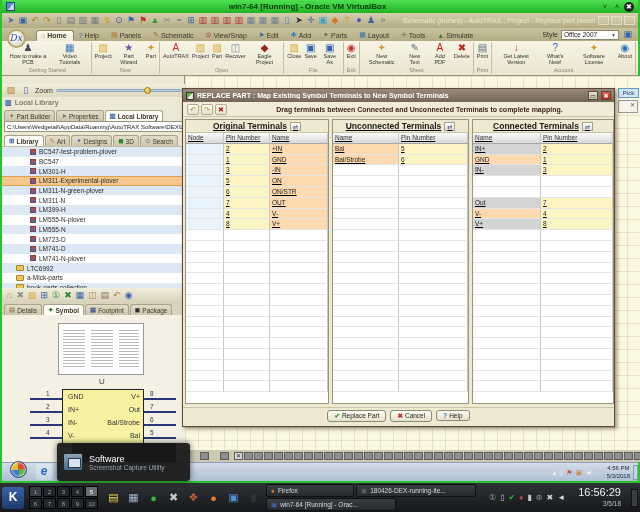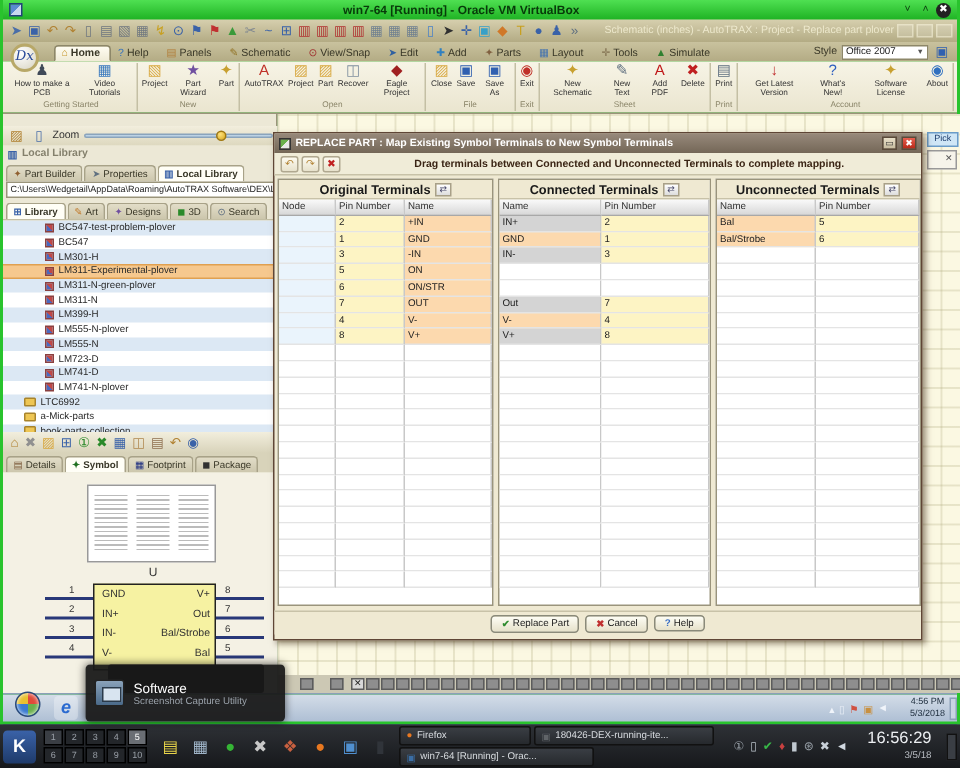--- a/index.html
+++ b/index.html
@@ -1,17 +1,17 @@
 <!DOCTYPE html>
 <html><head>
 <meta charset="utf-8">
 <style>
   html,body{margin:0;padding:0;background:#666;}
   *{box-sizing:border-box;font-family:"Liberation Sans",sans-serif;}
-  .screen{position:relative;width:640px;height:512px;background:#4c1d95;overflow:hidden;}
+  .screen{position:relative;width:640px;height:512px;background:#7f1d1d;overflow:hidden;}
   .abs{position:absolute;}
   
   .vmwin{position:absolute;left:0;top:0;width:640px;height:483px;background:#29c32d;
          border-left:2px solid #29c32d;border-right:2px solid #29c32d;}
   .vbox-bar{position:absolute;left:0;top:0;width:636px;height:13px;
     background:linear-gradient(#4fe052,#1fb324);display:flex;align-items:center;padding:0 4px;}
   .vbox-title{flex:1;text-align:center;font-size:8px;font-weight:bold;color:#083a0a;}
   .vbox-btn{width:10px;height:10px;font-size:7px;line-height:10px;text-align:center;color:#0a3a0c;}
   .vbox-close{background:#222;color:#fff;border-radius:50%;}
   .vbox-ico{width:9px;height:9px;background:linear-gradient(135deg,#5a8ad0 50%,#c8d8ee 50%);border:1px solid #23427a;}
@@ -103,21 +103,21 @@
   .dico{width:8px;height:8px;background:linear-gradient(135deg,#6ab04c 50%,#e8e8e8 50%);border:1px solid #333;flex:none;}
   .dbtn{width:10px;height:9px;font-size:6px;line-height:8px;text-align:center;border:1px solid #5a4a3a;
      background:linear-gradient(#e8dfc8,#c8bda0);color:#333;flex:none;}
   .dbtn.close{background:linear-gradient(#e86050,#b82818);color:#fff;}
   .dtools{position:absolute;left:0;top:13px;width:100%;height:15px;background:#f0ecd8;border-bottom:1px solid #c8c2a8;
      display:flex;align-items:center;padding:0 4px;gap:2px;}
   .dtool{width:12px;height:11px;border:1px solid #b0a890;background:linear-gradient(#fcfaf0,#e8e2cc);
      font-size:7px;line-height:10px;text-align:center;border-radius:2px;}
   .dinstr{flex:1;text-align:center;font-size:7px;font-weight:bold;color:#3a2414;}
   .dpanels{position:absolute;left:2px;top:30px;width:429px;height:285px;display:flex;gap:3px;}
-  .dpanel{background:#fff;border:1px solid #9a947c;display:flex;flex-direction:column;}
+  .dpanel{background:#fff;border:1px solid #9a947c;display:flex;flex-direction:column;text-decoration:underline;}
   .dphead{height:13px;display:flex;align-items:center;justify-content:center;gap:3px;background:#efe9d2;
      border-bottom:1px solid #c8c2a8;}
   .dphead .t{font-size:8.5px;font-weight:bold;color:#1a1a1a;white-space:nowrap;}
   .dphead .hbtn{width:11px;height:9px;border:1px solid #a8a088;background:linear-gradient(#fff,#ddd);
      font-size:6px;line-height:8px;text-align:center;color:#446;}
   .dtable{flex:1;overflow:hidden;}
   .drow{display:flex;height:10.8px;}
   .dcell{font-size:6.5px;line-height:10.5px;padding:0 2px;border-right:1px solid #c8c8c8;border-bottom:1px solid #e4e4e4;
      white-space:nowrap;overflow:hidden;color:#222;}
   .drow.head .dcell{background:linear-gradient(#fafafa,#d8d8d8);border-bottom:1px solid #a8a8a8;color:#333;}
@@ -811,20 +811,124 @@
               <span class="dcell tone-blank" style="width: 46px;"></span>
               <span class="dcell tone-blank" style="width: 58px;"></span>
             </div>
             <div class="drow">
               <span class="dcell tone-blank" style="width: 38px;"></span>
               <span class="dcell tone-blank" style="width: 46px;"></span>
               <span class="dcell tone-blank" style="width: 58px;"></span>
             </div>
           </div>
         </div>
+        <div class="dpanel" style="width: 137px;">
+          <div class="dphead">
+            <span class="t">Unconnected Terminals</span>
+            <span class="hbtn">⇄</span>
+          </div>
+          <div class="dtable">
+            <div class="drow head">
+              <span class="dcell" style="width: 66px;">Name</span>
+              <span class="dcell" style="width: 69px;">Pin Number</span>
+            </div>
+            <div class="drow">
+              <span class="dcell tone-orange" style="width: 66px;">Bal</span>
+              <span class="dcell tone-pin" style="width: 69px;">5</span>
+            </div>
+            <div class="drow">
+              <span class="dcell tone-orange" style="width: 66px;">Bal/Strobe</span>
+              <span class="dcell tone-pin" style="width: 69px;">6</span>
+            </div>
+            <div class="drow">
+              <span class="dcell tone-blank" style="width: 66px;"></span>
+              <span class="dcell tone-blank" style="width: 69px;"></span>
+            </div>
+            <div class="drow">
+              <span class="dcell tone-blank" style="width: 66px;"></span>
+              <span class="dcell tone-blank" style="width: 69px;"></span>
+            </div>
+            <div class="drow">
+              <span class="dcell tone-blank" style="width: 66px;"></span>
+              <span class="dcell tone-blank" style="width: 69px;"></span>
+            </div>
+            <div class="drow">
+              <span class="dcell tone-blank" style="width: 66px;"></span>
+              <span class="dcell tone-blank" style="width: 69px;"></span>
+            </div>
+            <div class="drow">
+              <span class="dcell tone-blank" style="width: 66px;"></span>
+              <span class="dcell tone-blank" style="width: 69px;"></span>
+            </div>
+            <div class="drow">
+              <span class="dcell tone-blank" style="width: 66px;"></span>
+              <span class="dcell tone-blank" style="width: 69px;"></span>
+            </div>
+            <div class="drow">
+              <span class="dcell tone-blank" style="width: 66px;"></span>
+              <span class="dcell tone-blank" style="width: 69px;"></span>
+            </div>
+            <div class="drow">
+              <span class="dcell tone-blank" style="width: 66px;"></span>
+              <span class="dcell tone-blank" style="width: 69px;"></span>
+            </div>
+            <div class="drow">
+              <span class="dcell tone-blank" style="width: 66px;"></span>
+              <span class="dcell tone-blank" style="width: 69px;"></span>
+            </div>
+            <div class="drow">
+              <span class="dcell tone-blank" style="width: 66px;"></span>
+              <span class="dcell tone-blank" style="width: 69px;"></span>
+            </div>
+            <div class="drow">
+              <span class="dcell tone-blank" style="width: 66px;"></span>
+              <span class="dcell tone-blank" style="width: 69px;"></span>
+            </div>
+            <div class="drow">
+              <span class="dcell tone-blank" style="width: 66px;"></span>
+              <span class="dcell tone-blank" style="width: 69px;"></span>
+            </div>
+            <div class="drow">
+              <span class="dcell tone-blank" style="width: 66px;"></span>
+              <span class="dcell tone-blank" style="width: 69px;"></span>
+            </div>
+            <div class="drow">
+              <span class="dcell tone-blank" style="width: 66px;"></span>
+              <span class="dcell tone-blank" style="width: 69px;"></span>
+            </div>
+            <div class="drow">
+              <span class="dcell tone-blank" style="width: 66px;"></span>
+              <span class="dcell tone-blank" style="width: 69px;"></span>
+            </div>
+            <div class="drow">
+              <span class="dcell tone-blank" style="width: 66px;"></span>
+              <span class="dcell tone-blank" style="width: 69px;"></span>
+            </div>
+            <div class="drow">
+              <span class="dcell tone-blank" style="width: 66px;"></span>
+              <span class="dcell tone-blank" style="width: 69px;"></span>
+            </div>
+            <div class="drow">
+              <span class="dcell tone-blank" style="width: 66px;"></span>
+              <span class="dcell tone-blank" style="width: 69px;"></span>
+            </div>
+            <div class="drow">
+              <span class="dcell tone-blank" style="width: 66px;"></span>
+              <span class="dcell tone-blank" style="width: 69px;"></span>
+            </div>
+            <div class="drow">
+              <span class="dcell tone-blank" style="width: 66px;"></span>
+              <span class="dcell tone-blank" style="width: 69px;"></span>
+            </div>
+            <div class="drow">
+              <span class="dcell tone-blank" style="width: 66px;"></span>
+              <span class="dcell tone-blank" style="width: 69px;"></span>
+            </div>
+          </div>
+        </div>
         <div class="dpanel" style="width: 142px;">
           <div class="dphead">
             <span class="t">Connected Terminals</span>
             <span class="hbtn">⇄</span>
           </div>
           <div class="dtable">
             <div class="drow head">
               <span class="dcell" style="width: 68px;">Name</span>
               <span class="dcell" style="width: 72px;">Pin Number</span>
             </div>
@@ -912,124 +1016,20 @@
               <span class="dcell tone-blank" style="width: 68px;"></span>
               <span class="dcell tone-blank" style="width: 72px;"></span>
             </div>
             <div class="drow">
               <span class="dcell tone-blank" style="width: 68px;"></span>
               <span class="dcell tone-blank" style="width: 72px;"></span>
             </div>
             <div class="drow">
               <span class="dcell tone-blank" style="width: 68px;"></span>
               <span class="dcell tone-blank" style="width: 72px;"></span>
-            </div>
-          </div>
-        </div>
-        <div class="dpanel" style="width: 137px;">
-          <div class="dphead">
-            <span class="t">Unconnected Terminals</span>
-            <span class="hbtn">⇄</span>
-          </div>
-          <div class="dtable">
-            <div class="drow head">
-              <span class="dcell" style="width: 66px;">Name</span>
-              <span class="dcell" style="width: 69px;">Pin Number</span>
-            </div>
-            <div class="drow">
-              <span class="dcell tone-orange" style="width: 66px;">Bal</span>
-              <span class="dcell tone-pin" style="width: 69px;">5</span>
-            </div>
-            <div class="drow">
-              <span class="dcell tone-orange" style="width: 66px;">Bal/Strobe</span>
-              <span class="dcell tone-pin" style="width: 69px;">6</span>
-            </div>
-            <div class="drow">
-              <span class="dcell tone-blank" style="width: 66px;"></span>
-              <span class="dcell tone-blank" style="width: 69px;"></span>
-            </div>
-            <div class="drow">
-              <span class="dcell tone-blank" style="width: 66px;"></span>
-              <span class="dcell tone-blank" style="width: 69px;"></span>
-            </div>
-            <div class="drow">
-              <span class="dcell tone-blank" style="width: 66px;"></span>
-              <span class="dcell tone-blank" style="width: 69px;"></span>
-            </div>
-            <div class="drow">
-              <span class="dcell tone-blank" style="width: 66px;"></span>
-              <span class="dcell tone-blank" style="width: 69px;"></span>
-            </div>
-            <div class="drow">
-              <span class="dcell tone-blank" style="width: 66px;"></span>
-              <span class="dcell tone-blank" style="width: 69px;"></span>
-            </div>
-            <div class="drow">
-              <span class="dcell tone-blank" style="width: 66px;"></span>
-              <span class="dcell tone-blank" style="width: 69px;"></span>
-            </div>
-            <div class="drow">
-              <span class="dcell tone-blank" style="width: 66px;"></span>
-              <span class="dcell tone-blank" style="width: 69px;"></span>
-            </div>
-            <div class="drow">
-              <span class="dcell tone-blank" style="width: 66px;"></span>
-              <span class="dcell tone-blank" style="width: 69px;"></span>
-            </div>
-            <div class="drow">
-              <span class="dcell tone-blank" style="width: 66px;"></span>
-              <span class="dcell tone-blank" style="width: 69px;"></span>
-            </div>
-            <div class="drow">
-              <span class="dcell tone-blank" style="width: 66px;"></span>
-              <span class="dcell tone-blank" style="width: 69px;"></span>
-            </div>
-            <div class="drow">
-              <span class="dcell tone-blank" style="width: 66px;"></span>
-              <span class="dcell tone-blank" style="width: 69px;"></span>
-            </div>
-            <div class="drow">
-              <span class="dcell tone-blank" style="width: 66px;"></span>
-              <span class="dcell tone-blank" style="width: 69px;"></span>
-            </div>
-            <div class="drow">
-              <span class="dcell tone-blank" style="width: 66px;"></span>
-              <span class="dcell tone-blank" style="width: 69px;"></span>
-            </div>
-            <div class="drow">
-              <span class="dcell tone-blank" style="width: 66px;"></span>
-              <span class="dcell tone-blank" style="width: 69px;"></span>
-            </div>
-            <div class="drow">
-              <span class="dcell tone-blank" style="width: 66px;"></span>
-              <span class="dcell tone-blank" style="width: 69px;"></span>
-            </div>
-            <div class="drow">
-              <span class="dcell tone-blank" style="width: 66px;"></span>
-              <span class="dcell tone-blank" style="width: 69px;"></span>
-            </div>
-            <div class="drow">
-              <span class="dcell tone-blank" style="width: 66px;"></span>
-              <span class="dcell tone-blank" style="width: 69px;"></span>
-            </div>
-            <div class="drow">
-              <span class="dcell tone-blank" style="width: 66px;"></span>
-              <span class="dcell tone-blank" style="width: 69px;"></span>
-            </div>
-            <div class="drow">
-              <span class="dcell tone-blank" style="width: 66px;"></span>
-              <span class="dcell tone-blank" style="width: 69px;"></span>
-            </div>
-            <div class="drow">
-              <span class="dcell tone-blank" style="width: 66px;"></span>
-              <span class="dcell tone-blank" style="width: 69px;"></span>
-            </div>
-            <div class="drow">
-              <span class="dcell tone-blank" style="width: 66px;"></span>
-              <span class="dcell tone-blank" style="width: 69px;"></span>
             </div>
           </div>
         </div>
       </div>
     <div class="dfoot" id="dlg-btns">
         <span class="dfbtn">
           <span style="color: rgb(46, 139, 46); font-weight: bold;">✔</span>
           <span>Replace Part</span>
         </span>
         <span class="dfbtn">

